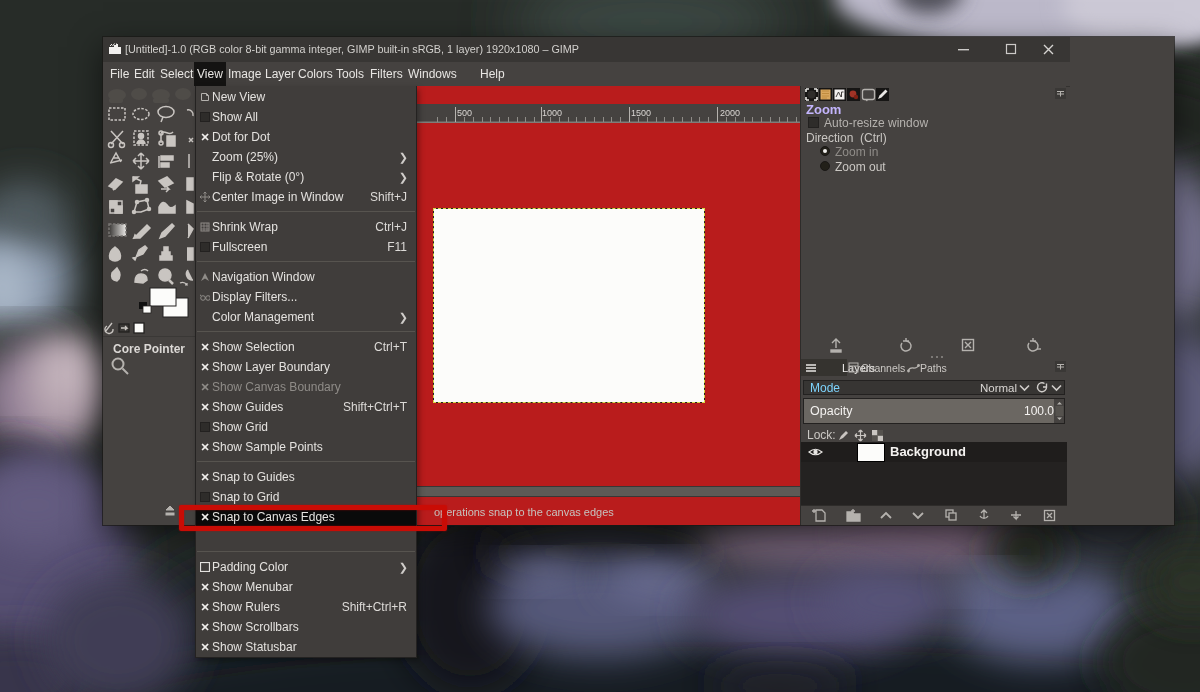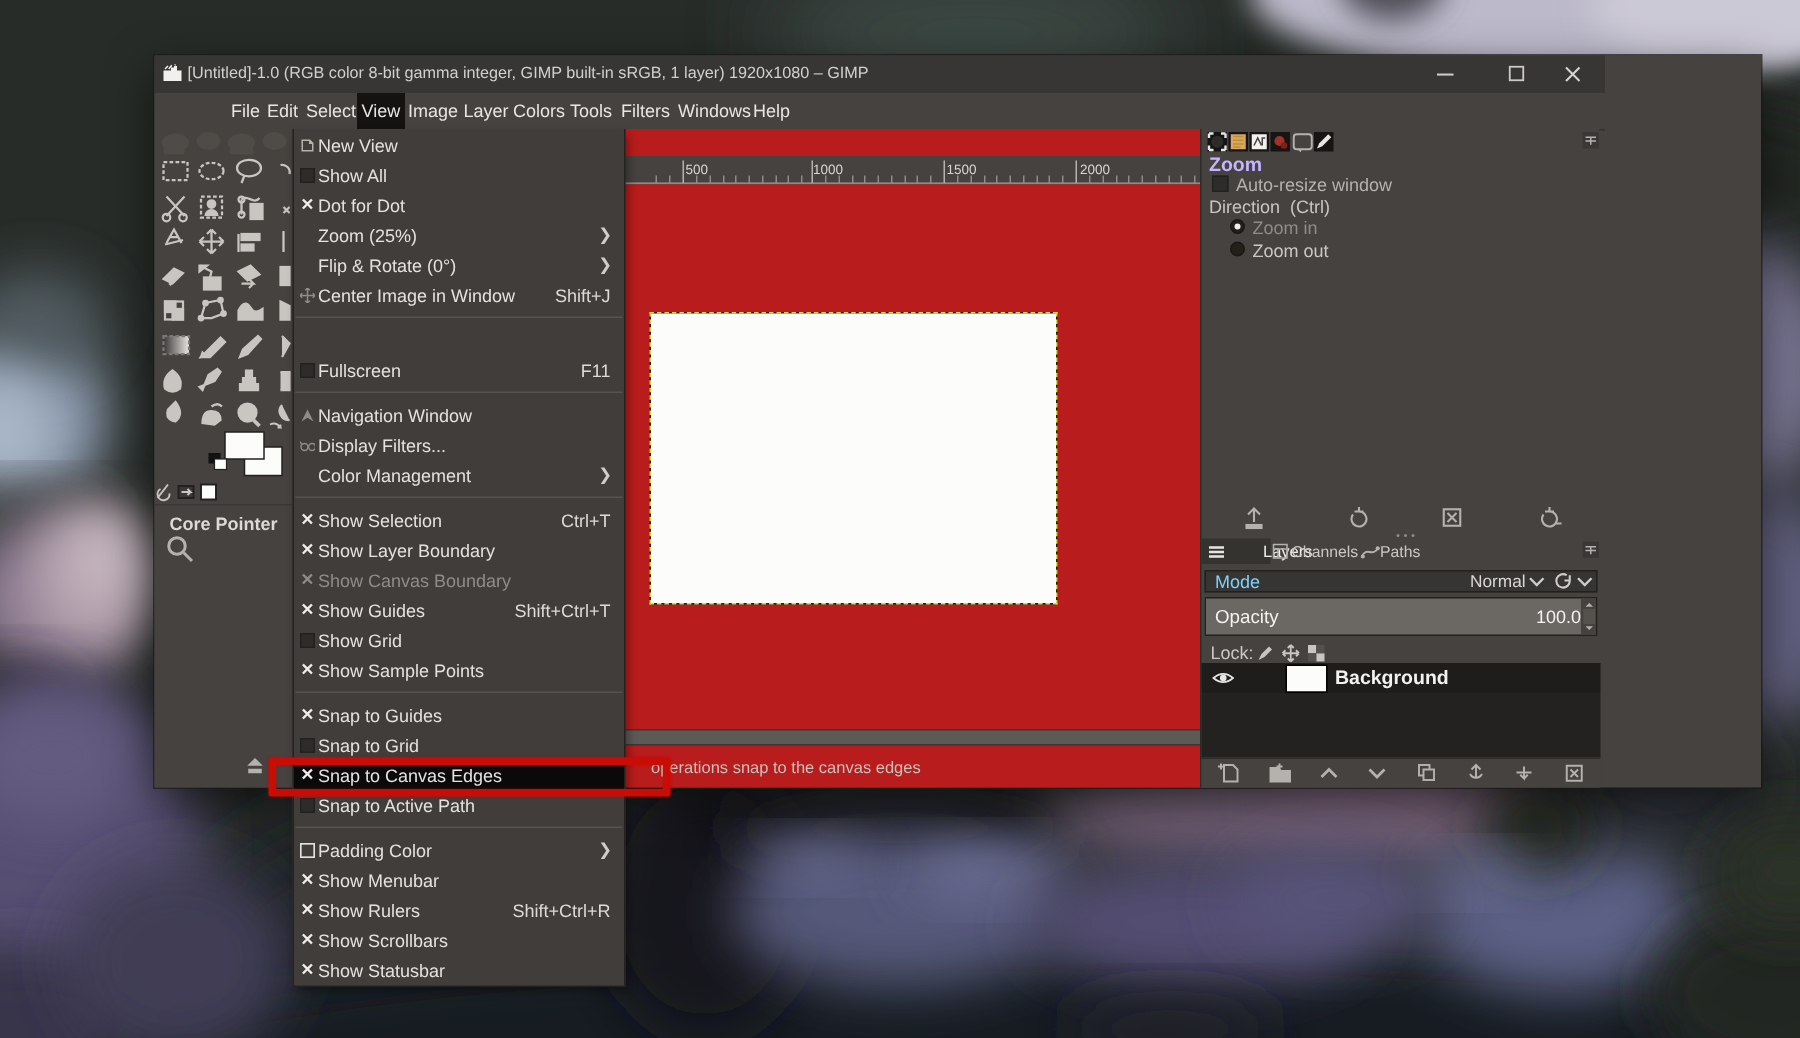--- a/index.html
+++ b/index.html
@@ -3,21 +3,21 @@
 <meta charset="utf-8">
 <style>
   html,body{margin:0;padding:0;width:1200px;height:692px;overflow:hidden;background:#262a26;}
   *{box-sizing:border-box;font-family:"Liberation Sans",sans-serif;}
   .abs{position:absolute;}
   #bg{position:absolute;left:0;top:0;}
   #win{position:absolute;left:103px;top:37px;width:1071px;height:488px;background:#454240;box-shadow:0 0 0 1px rgba(25,24,22,.7), 0 10px 30px rgba(0,0,0,.55);}
   #titlebar{position:absolute;left:0;top:0;width:967px;height:25px;background:#383634;color:#d2d0cd;font-size:10.8px;}
   #titlebar .ttext{position:absolute;left:22px;top:6px;white-space:nowrap;}
   #menubar{position:absolute;left:0;top:25px;width:967px;height:24px;background:#454240;color:#e8e6e3;font-size:12px;}
-  .mitem{position:absolute;top:0;height:24px;line-height:24px;padding:0 3px;margin-left:44px;}
+  .mitem{position:absolute;top:0;height:24px;line-height:24px;padding:0 3px;}
   .msel{background:#141312;}
   
   #toolbox{position:absolute;left:0;top:49px;width:93px;height:439px;background:#454240;border-right:1px solid #36342f;}
   
   #canvasarea{position:absolute;left:109px;top:49px;width:604px;height:439px;background:#b91c1c;}
   
   #dock{position:absolute;left:697px;top:49px;width:266px;height:439px;background:#454240;border-left:1px solid #2e2c2a;}
   .txt{position:absolute;white-space:nowrap;}
   
   #menu{position:absolute;left:195px;top:86px;width:222px;height:572px;background:#403d3b;border:1px solid #242221;border-top:none;box-shadow:2px 3px 6px rgba(0,0,0,.35);font-size:12px;color:#e4e2df;}
@@ -115,21 +115,21 @@
     <span class="mitem" style="left:4px">File</span>
     <span class="mitem" style="left:28px">Edit</span>
     <span class="mitem" style="left:54px">Select</span>
     <span class="mitem msel" style="left:91px">View</span>
     <span class="mitem" style="left:122px">Image</span>
     <span class="mitem" style="left:159px">Layer</span>
     <span class="mitem" style="left:192px">Colors</span>
     <span class="mitem" style="left:230px">Tools</span>
     <span class="mitem" style="left:264px">Filters</span>
     <span class="mitem" style="left:302px">Windows</span>
-    <span class="mitem" style="left:352px">Help</span>
+    <span class="mitem" style="left:374px">Help</span>
   </div>
   <div id="toolbox">
    <svg class="abs" style="left:0;top:0" width="93" height="439" viewBox="0 0 93 439">
     <g fill="#4f4c48">
           <ellipse cx="14" cy="9" rx="9" ry="6"></ellipse>
           <ellipse cx="36" cy="8" rx="8" ry="6"></ellipse>
           <ellipse cx="58" cy="9" rx="9" ry="6"></ellipse>
           <ellipse cx="80" cy="8" rx="8" ry="6"></ellipse>
           <rect x="6" y="12" width="14" height="5" rx="2"></rect>
           <rect x="50" y="12" width="16" height="5" rx="2"></rect>
@@ -437,20 +437,28 @@
       <span class="arr">❯</span>
     </div>
   <div class="mi" style="top:101px">
       <svg class="chk" width="10" height="10">
         <path d="M5 0 V10 M0 5 H10 M5 0 l-1.5 1.5 M5 0 l1.5 1.5 M5 10 l-1.5 -1.5 M5 10 l1.5 -1.5 M0 5 l1.5 -1.5 M0 5 l1.5 1.5 M10 5 l-1.5 -1.5 M10 5 l-1.5 1.5" stroke="#8f8c88" stroke-width="1" fill="none"></path>
       </svg>
       <span class="lbl">Center Image in Window</span>
       <span class="sc">Shift+J</span>
     </div>
   <div class="sep" style="top:125px"></div>
+  <div class="mi" style="top:131px">
+      <svg class="chk" width="10" height="10">
+        <rect x="1" y="1" width="8" height="8" fill="none" stroke="#8f8c88"></rect>
+        <path d="M1 4 h8 M1 7 h8 M4 1 v8 M7 1 v8" stroke="#8f8c88" stroke-width=".8"></path>
+      </svg>
+      <span class="lbl">Shrink Wrap</span>
+      <span class="sc">Ctrl+J</span>
+    </div>
   <div class="mi" style="top:151px">
       <span class="chk box"></span>
       <span class="lbl">Fullscreen</span>
       <span class="sc">F11</span>
     </div>
   <div class="sep" style="top:175px"></div>
   <div class="mi" style="top:181px">
       <svg class="chk" width="10" height="10">
         <path d="M5 1 L9 9 L5 6.5 L1 9 Z" fill="#8f8c88"></path>
       </svg>
@@ -501,24 +509,20 @@
       <span class="lbl">Snap to Guides</span>
     </div>
   <div class="mi" style="top:401px">
       <span class="chk box"></span>
       <span class="lbl">Snap to Grid</span>
     </div>
   <div class="mi" style="top:421px;background:#0a0a0a;">
       <span class="chk xmark">✕</span>
       <span class="lbl">Snap to Canvas Edges</span>
     </div>
-  <div class="mi" style="top:441px">
-      <span class="chk box"></span>
-      <span class="lbl">Snap to Active Path</span>
-    </div>
   <div class="sep" style="top:465px"></div>
   <div class="mi" style="top:471px">
       <svg class="chk" width="10" height="10">
         <rect x="0.5" y="0.5" width="9" height="9" fill="none" stroke="#e4e2df" stroke-width="1.2"></rect>
       </svg>
       <span class="lbl">Padding Color</span>
       <span class="arr">❯</span>
     </div>
   <div class="mi" style="top:491px">
       <span class="chk xmark">✕</span>

